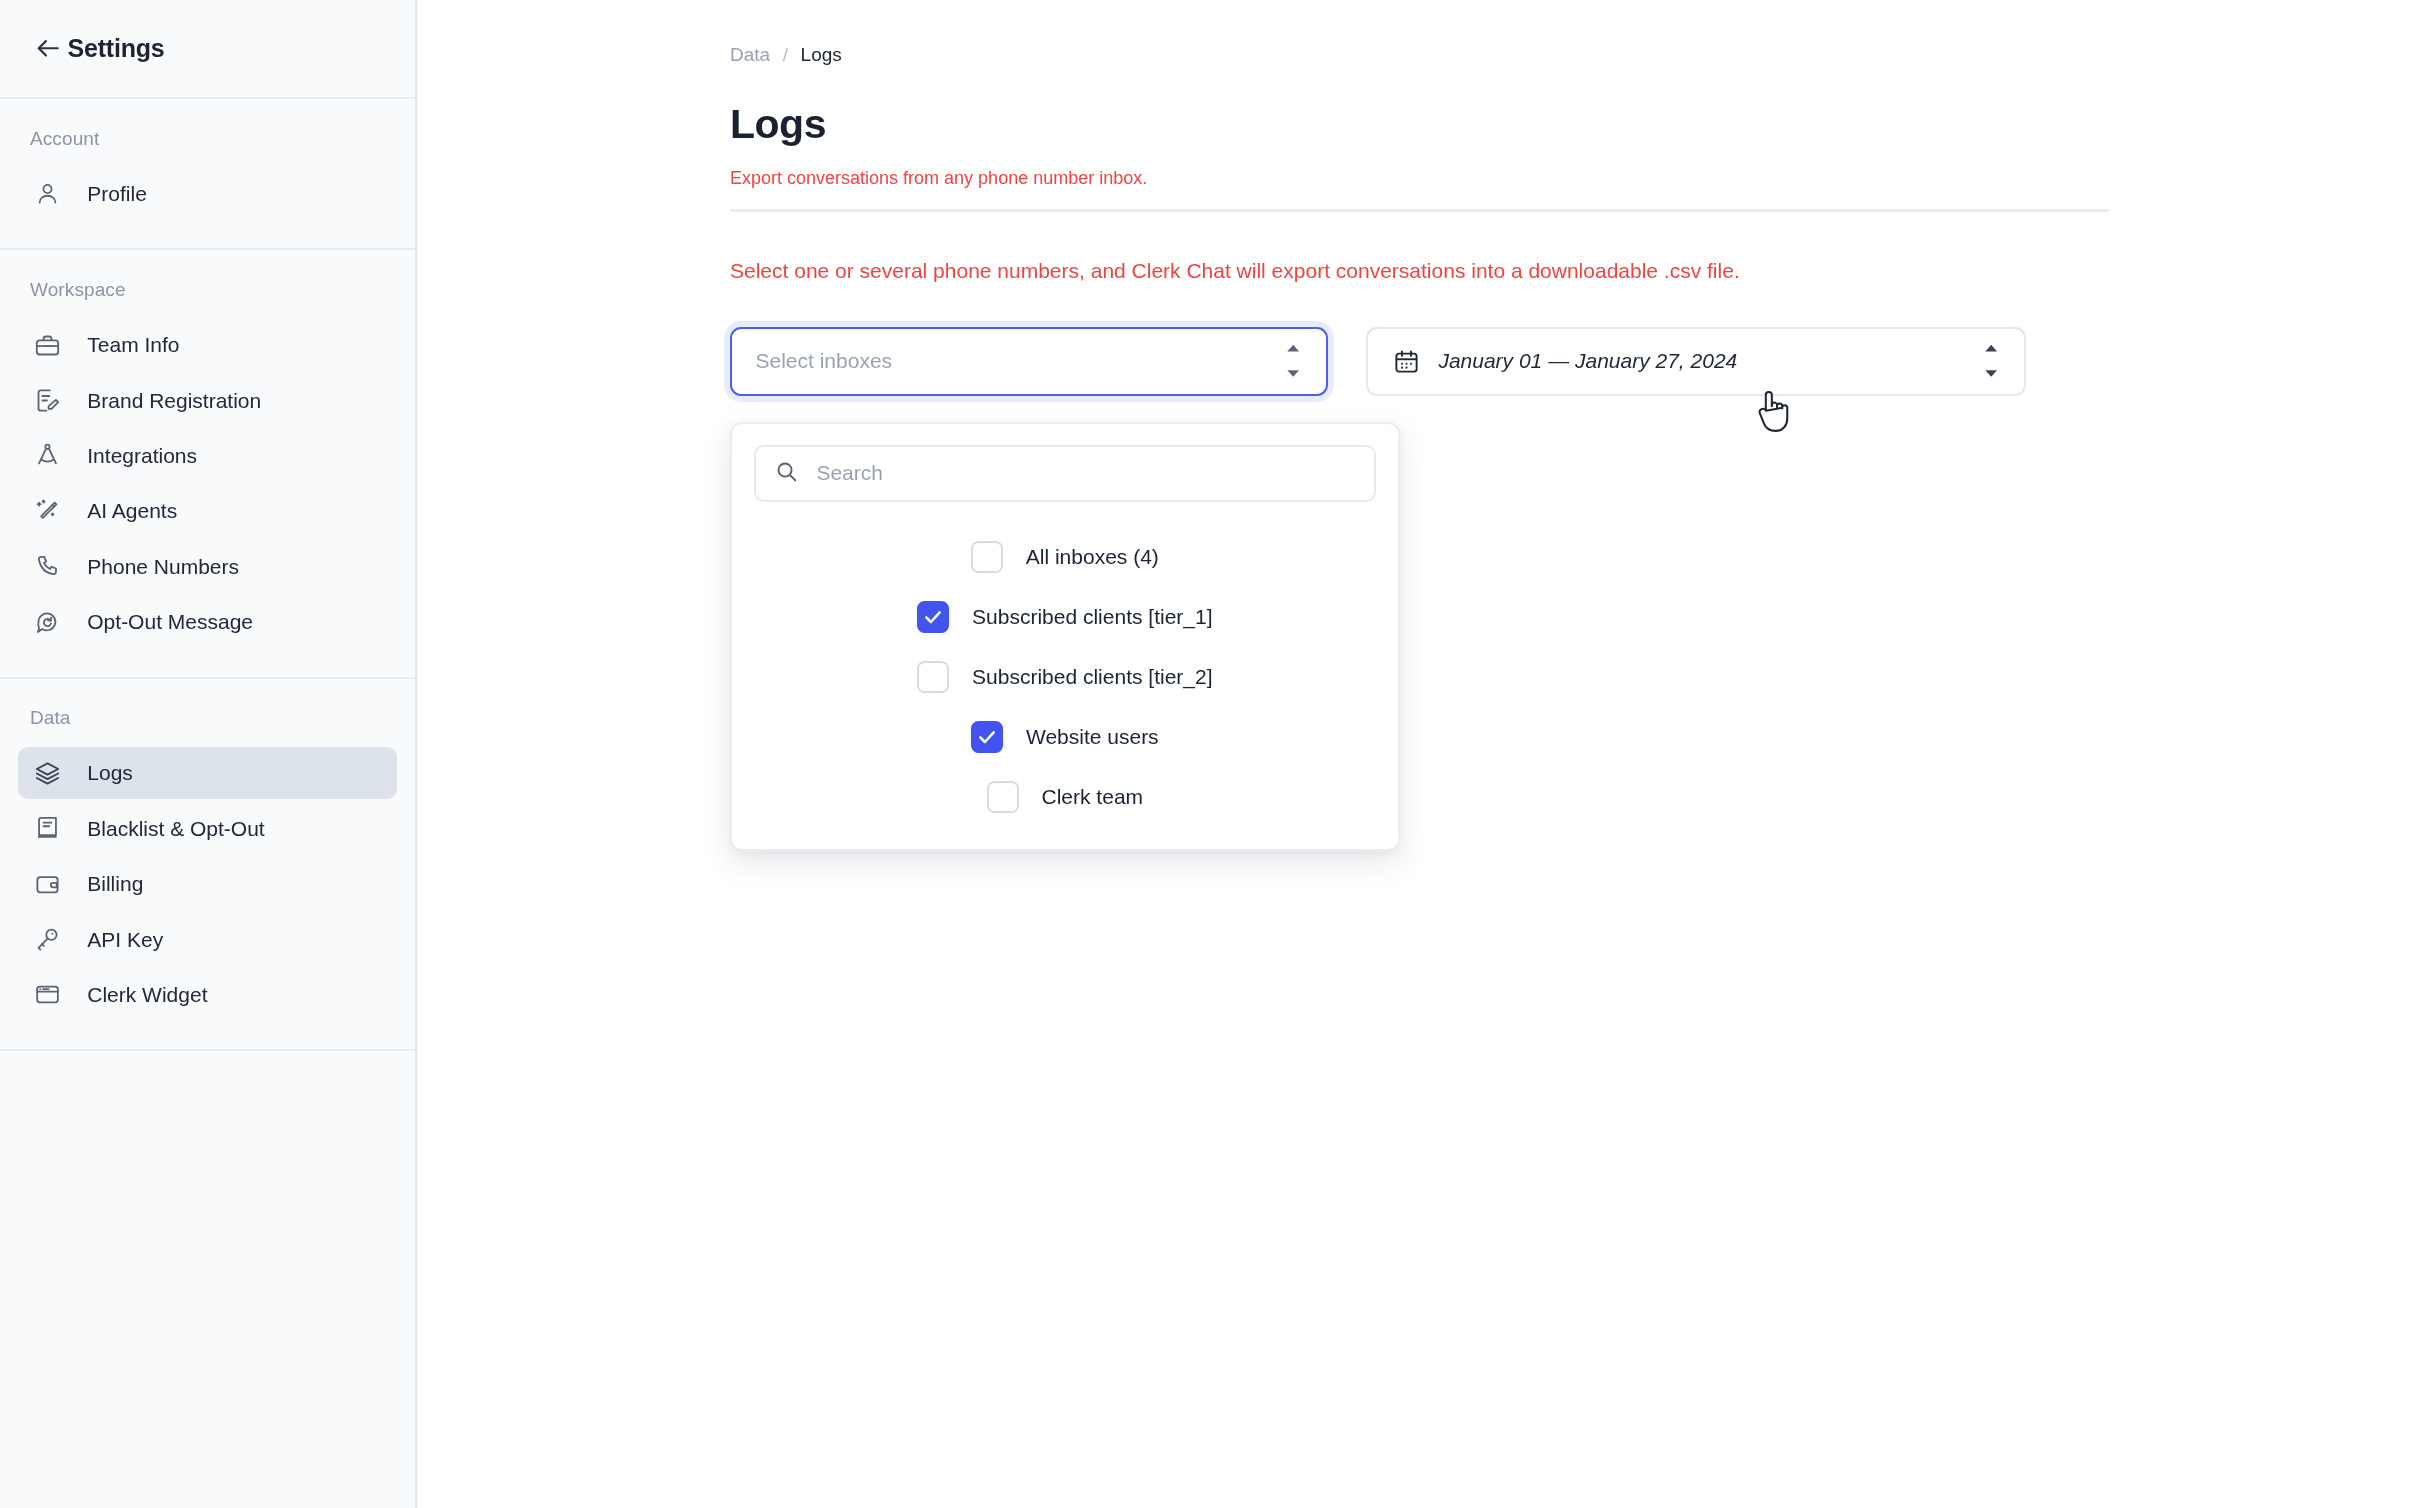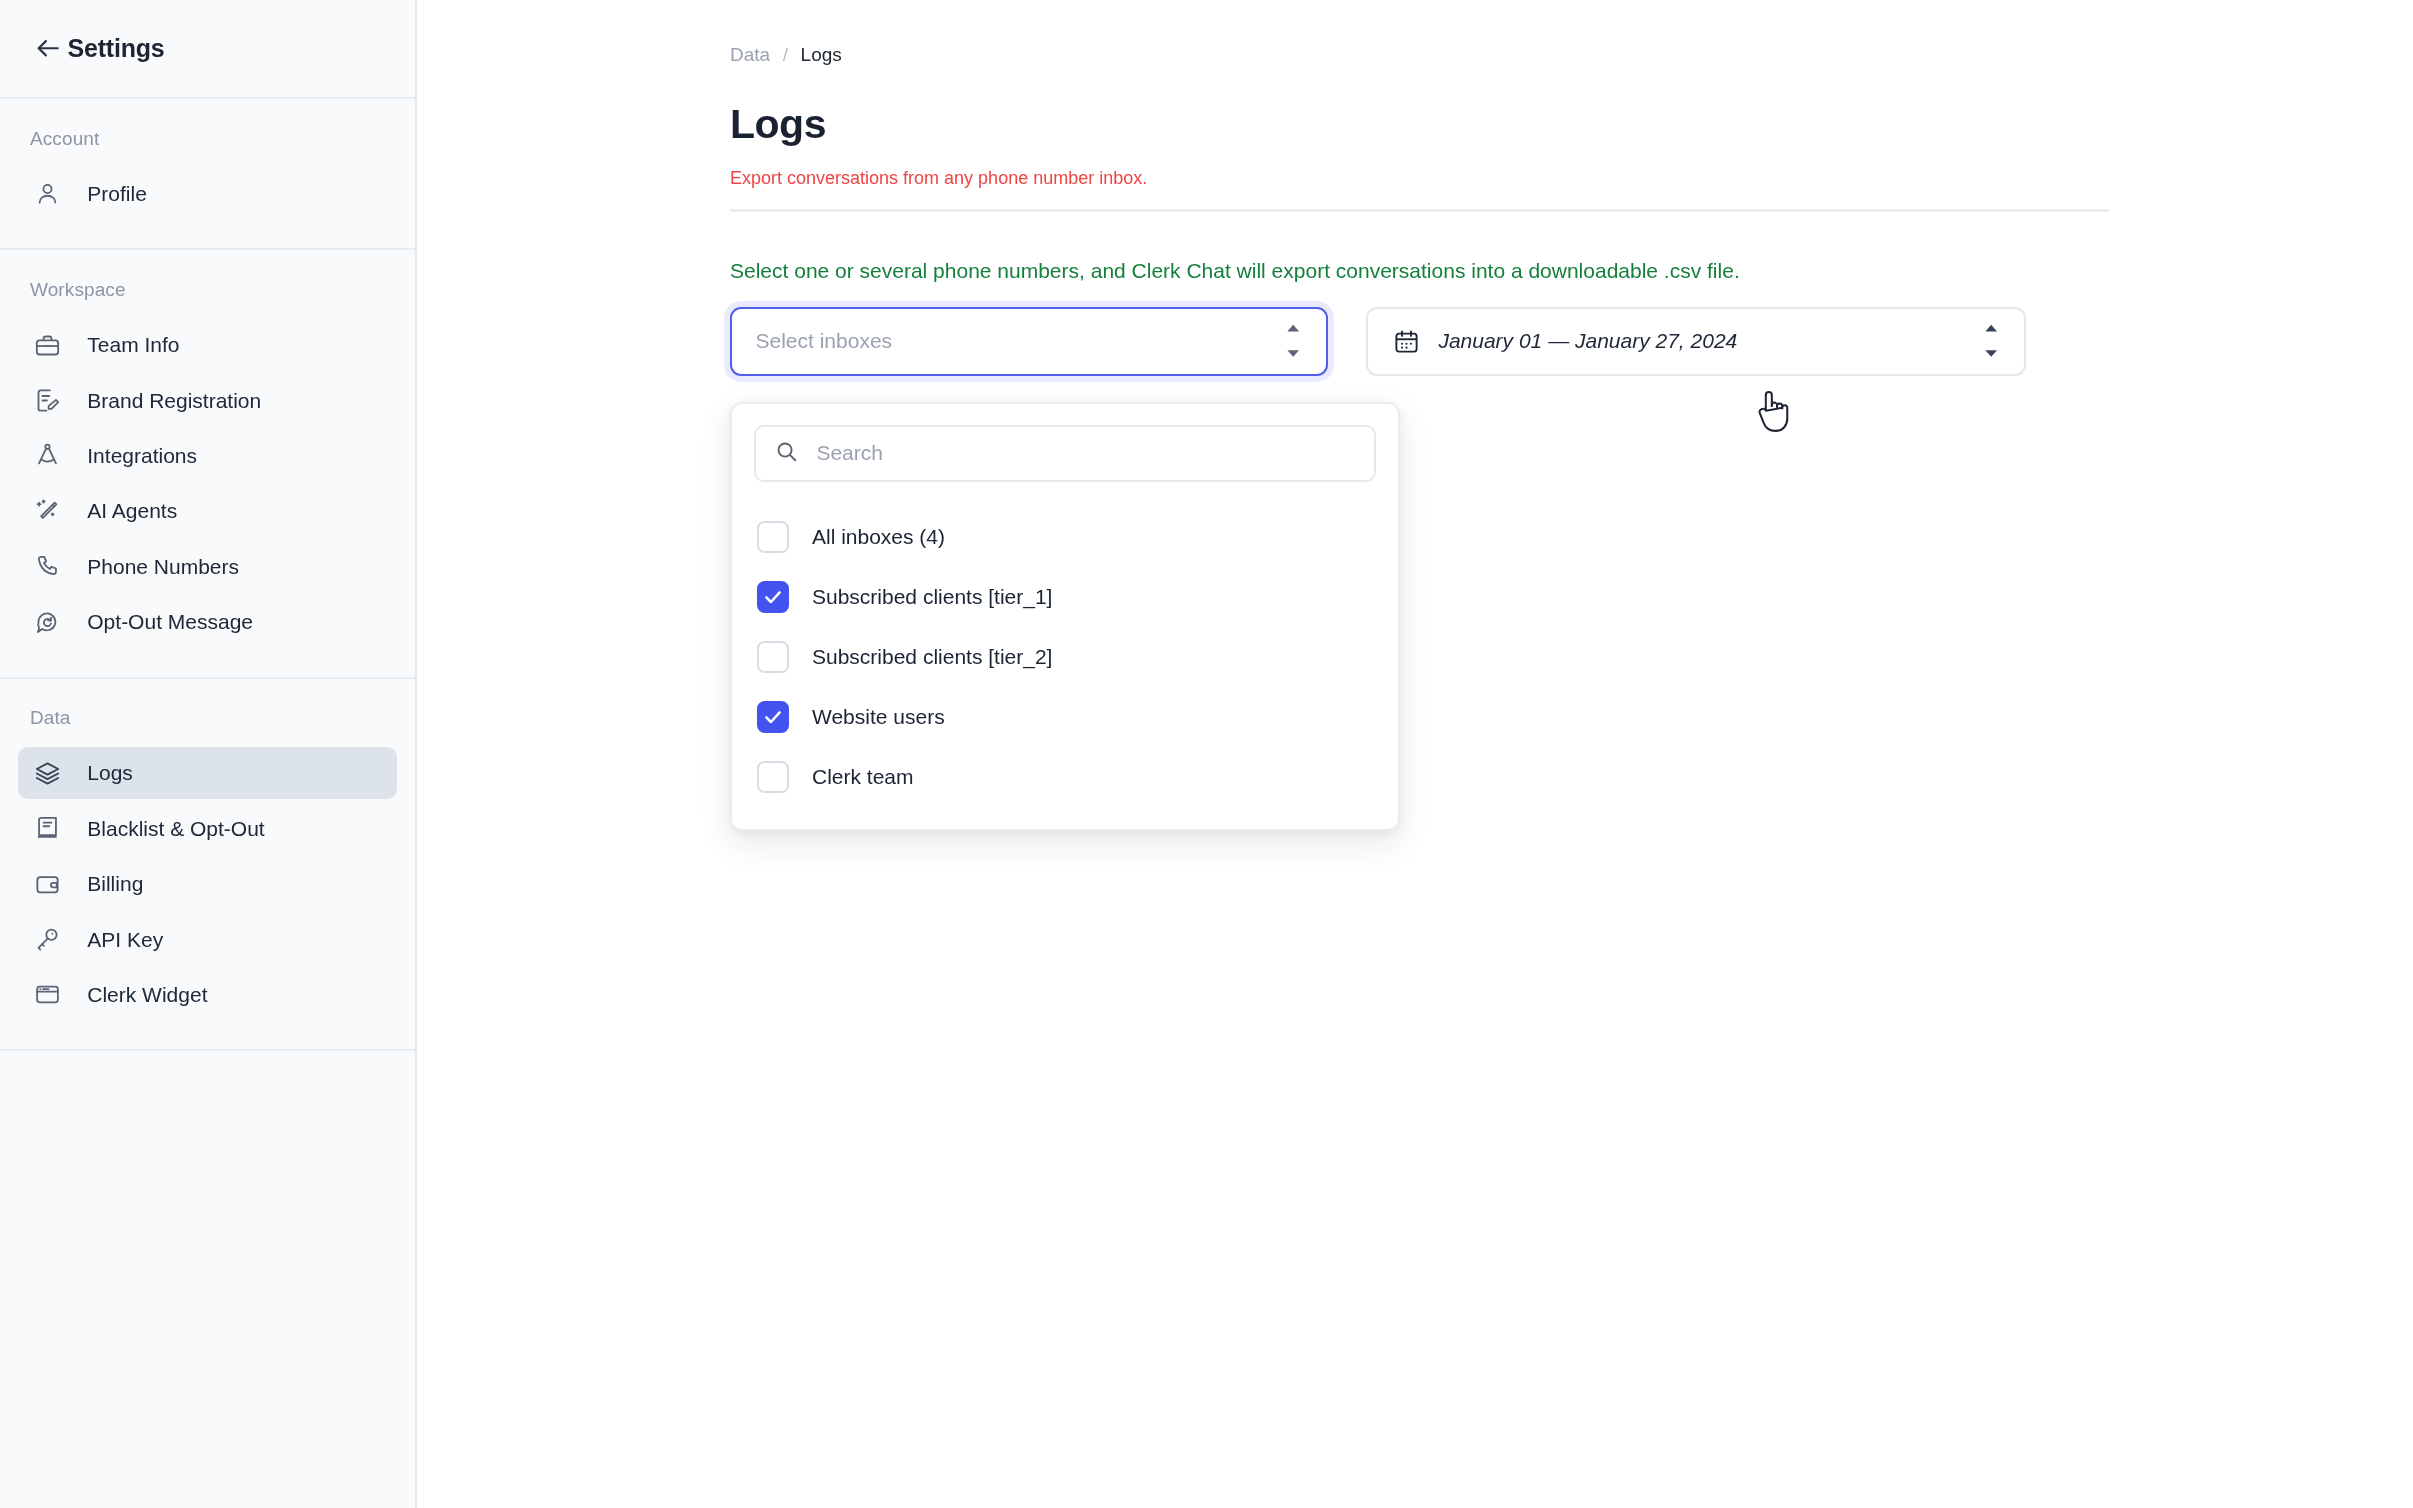--- a/index.html
+++ b/index.html
@@ -87,21 +87,21 @@
     letter-spacing: -0.5px; margin-bottom: 20px;
   }
   .page-sub {
     font-size: 18px; color: #ef4444; margin-bottom: 20px;
   }
   .hr {
     width: 1379px; height: 2.5px; background: #e9edf2;
     margin-bottom: 47px;
   }
   .instruction {
-    font-size: 21px; color: #15803d; margin-bottom: 24px;
+    font-size: 21px; color: #ef4444; margin-bottom: 44px;
   }
 
   .controls { display: flex; align-items: flex-start; gap: 38px; position: relative; }
 
   .select-wrap { position: relative; }
   .select-box {
     width: 598px; height: 69px;
     border: 2.5px solid #4f5fe8;
     border-radius: 11px;
     background: #fff;
@@ -161,20 +161,21 @@
     font-family: "Liberation Sans", sans-serif;
     flex: 1 1 auto; width: 100%;
   }
   .search-field input::placeholder { color: #9aa2b1; }
 
   .opt-list { display: flex; flex-direction: column; }
   .opt-row {
     display: flex; align-items: center; gap: 22.6px;
     height: 60px; cursor: pointer; padding: 0 3.4px;
     border-radius: 7.5px;
+    justify-content: center;
   }
   .cbox {
     width: 32px; height: 32px; flex: 0 0 32px;
     border: 2.5px solid #d7dce4; border-radius: 7.5px;
     background: #fff;
     display: flex; align-items: center; justify-content: center;
   }
   .cbox.checked {
     background: #4353f0; border-color: #4353f0;
   }

